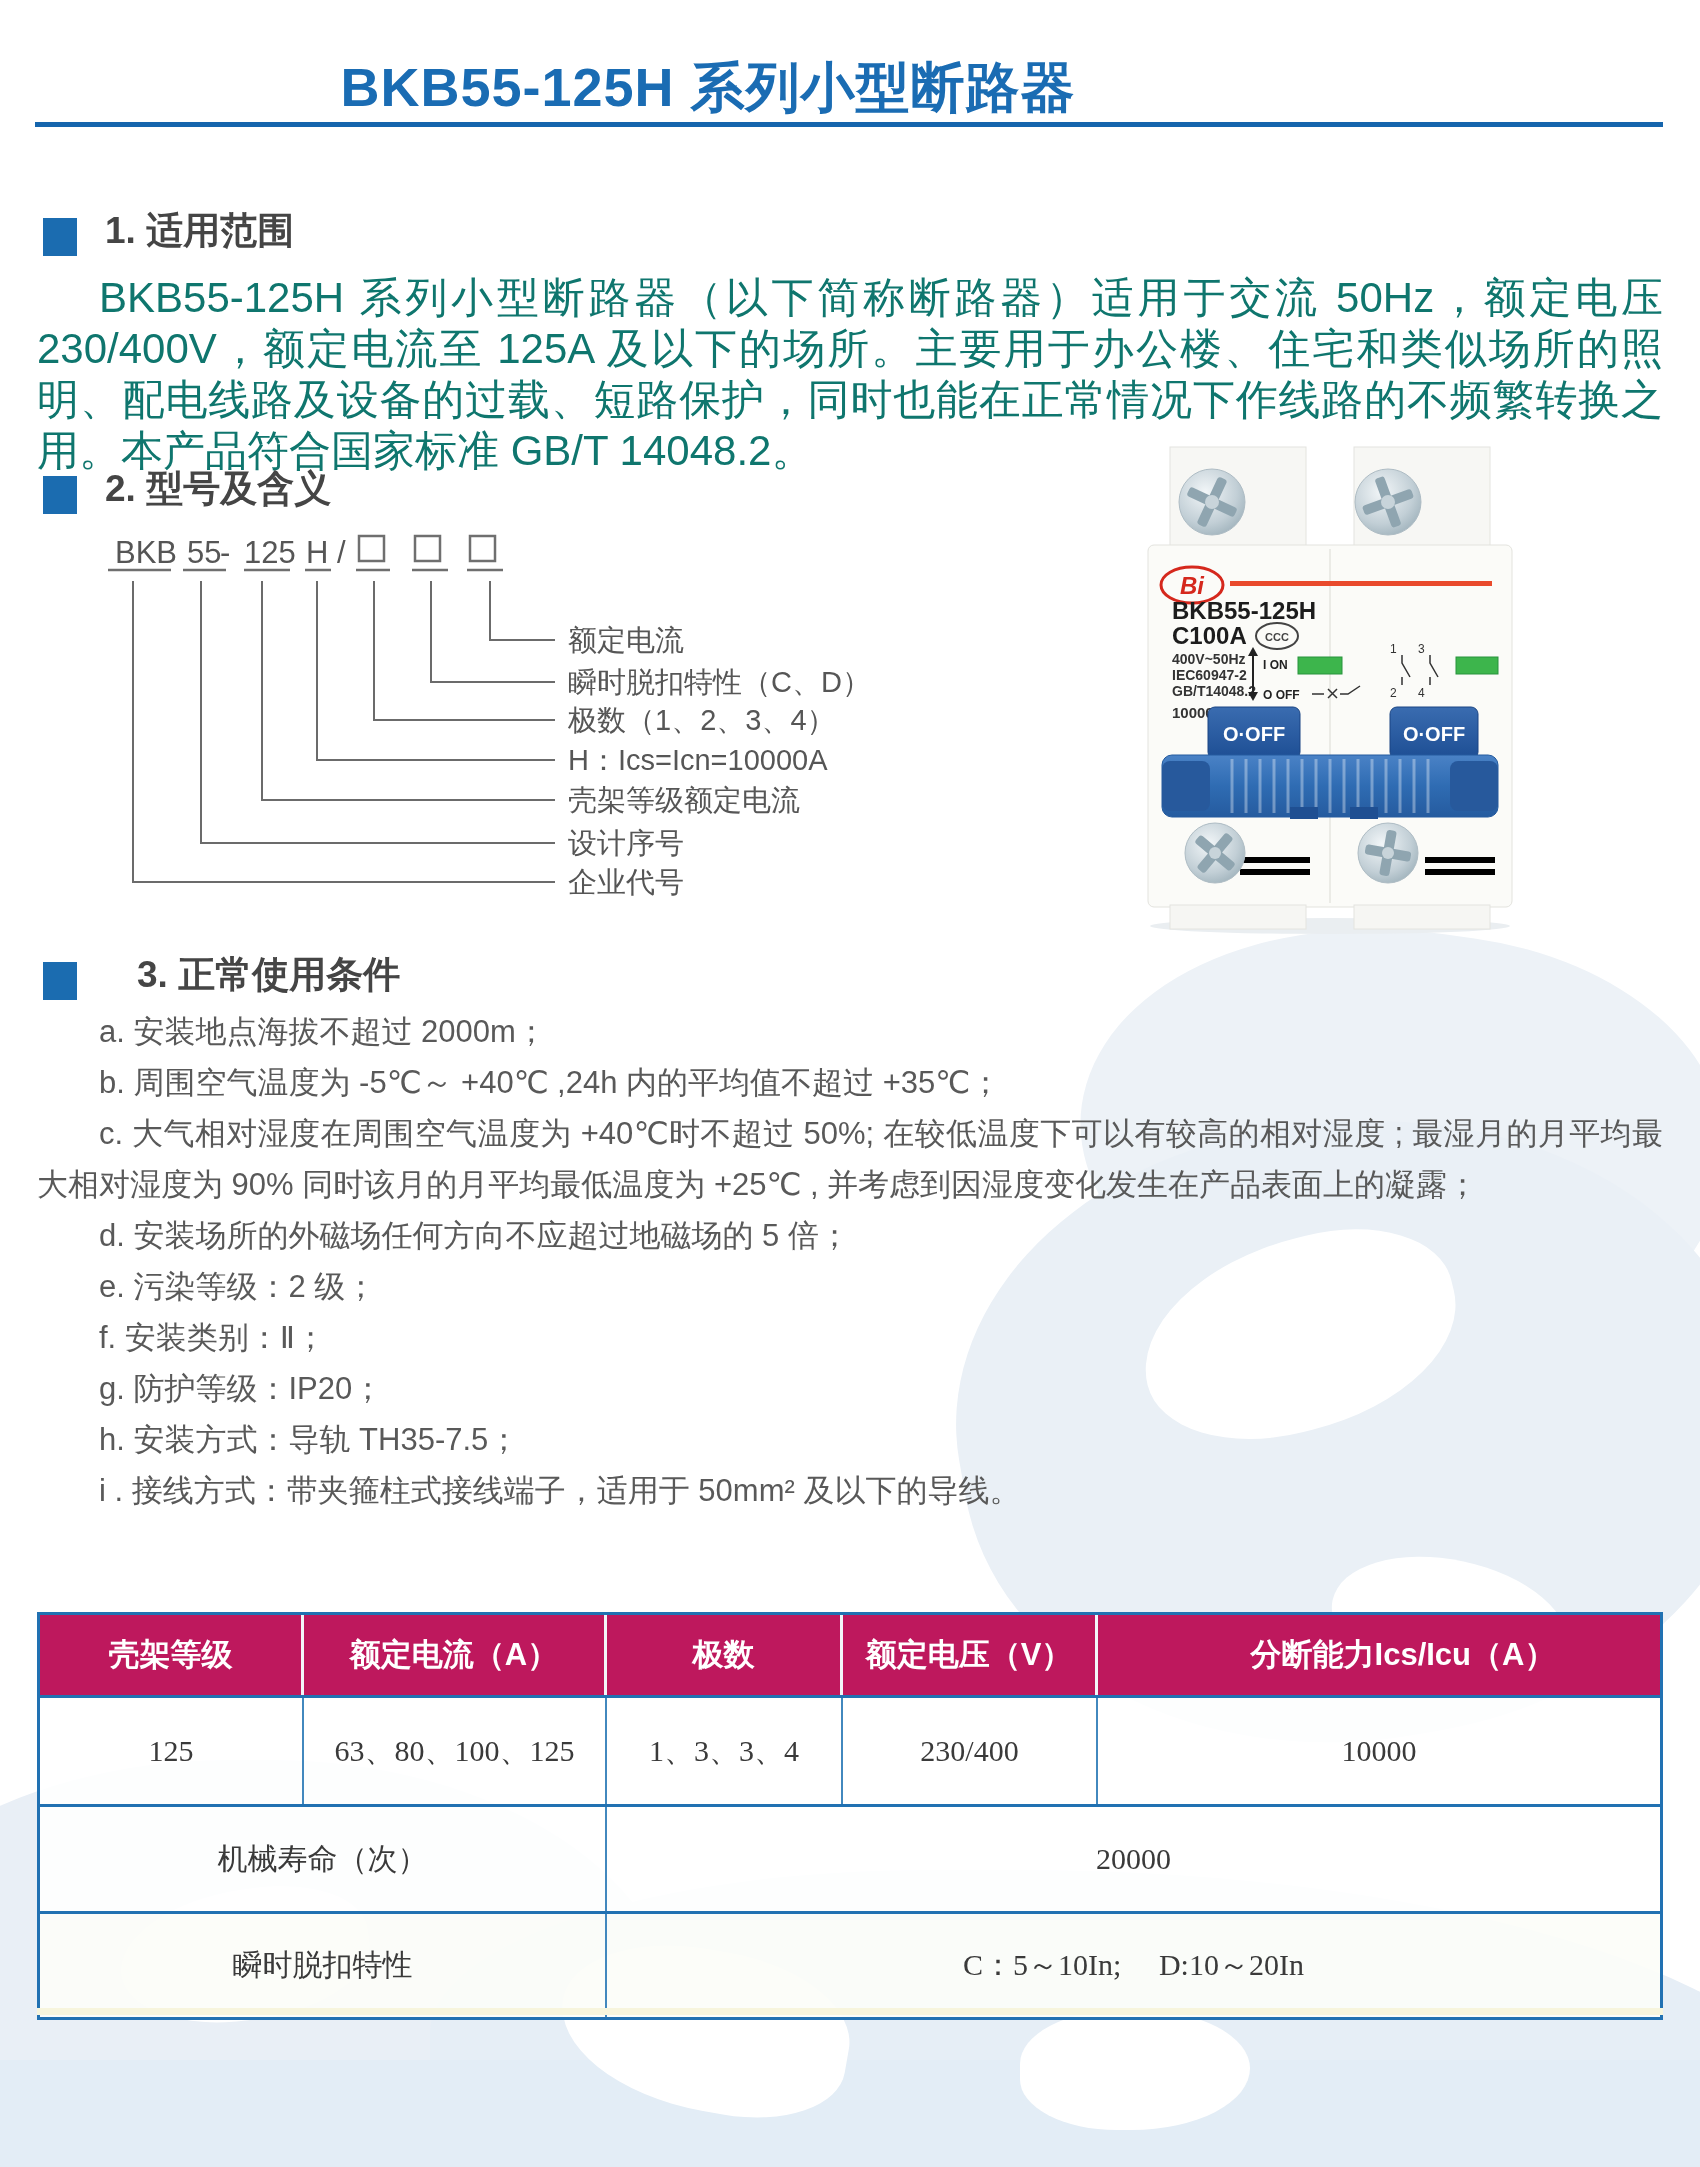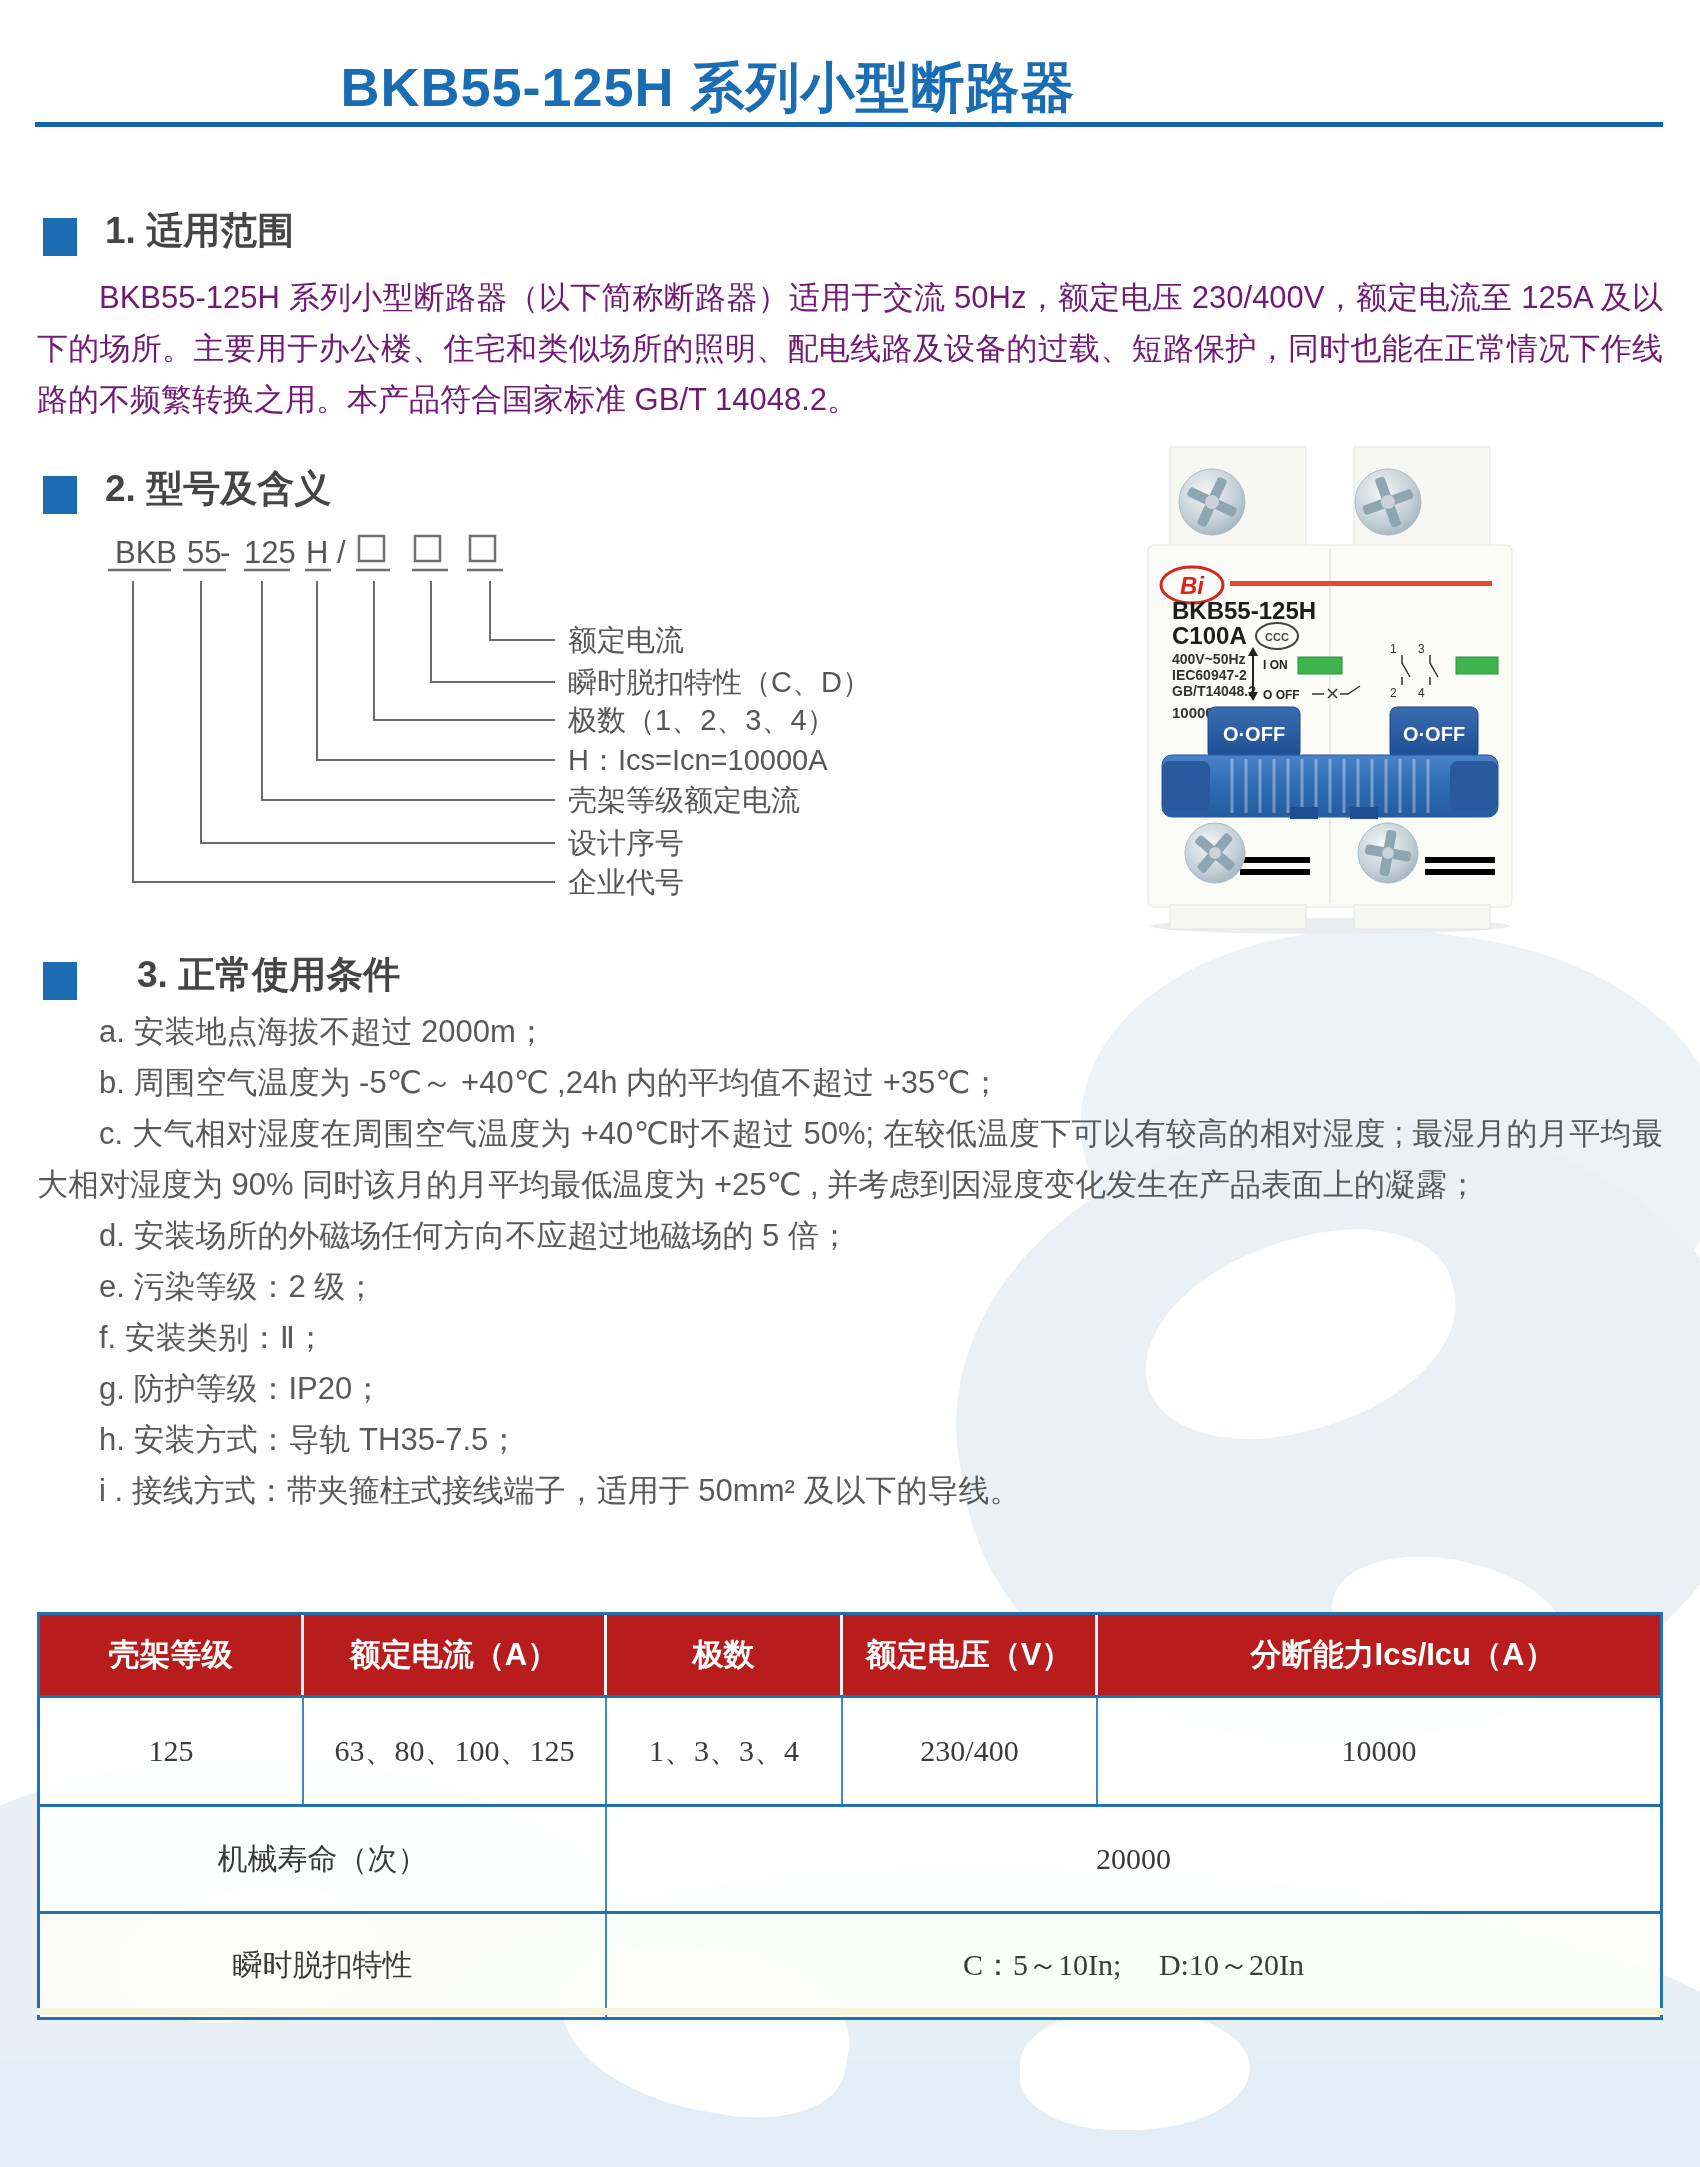--- a/index.html
+++ b/index.html
@@ -24,33 +24,33 @@
   .doc-title{left:0;top:52px;width:1416px;text-align:center;font-size:54px;font-weight:bold;
              color:#1a6cb3;letter-spacing:1px;}
   .title-rule{left:35px;top:122px;width:1628px;height:5px;background:#1565ad;}
   .section-head{display:flex;align-items:flex-end;}
   .sec-bullet{width:34px;height:38px;background:#1b6cb0;margin-right:28px;flex:0 0 auto;}
   .sec-label{font-size:37px;font-weight:bold;color:#454545;white-space:nowrap;}
   .sec1{left:43px;top:206px;}
   .sec2{left:43px;top:464px;}
   .sec3{left:43px;top:950px;gap:32px;}
   .sec4{left:43px;top:1625px;}
-  .body-text{font-size:31px;line-height:51px;color:#701a75;text-align:justify;}
+  .body-text{font-size:42px;line-height:51px;color:#0f766e;text-align:justify;}
   .intro-para{left:37px;top:272px;width:1626px;text-indent:62px;}
   .cond-list{left:37px;top:1006px;width:1626px;}
   .cond-list p{margin:0;font-size:31px;line-height:51px;color:#595959;text-indent:62px;text-align:justify;}
   
   .model-svg{left:60px;top:520px;}
   .model-svg text{font-family:"Liberation Sans","DejaVu Sans",sans-serif;}
   .breaker-svg{left:1140px;top:445px;}
   .breaker-svg text{font-family:"Liberation Sans","DejaVu Sans",sans-serif;}
   
   .spec-table{left:37px;top:1612px;width:1626px;border:3px solid #2171b2;background:transparent;
               box-sizing:border-box;}
-  .t-head{display:grid;grid-template-columns:264px 303px 236px 255px 1fr;height:80px;background:#b91c1c;}
+  .t-head{display:grid;grid-template-columns:264px 303px 236px 255px 1fr;height:80px;background:#be185d;}
   .t-head .hc{display:flex;align-items:center;justify-content:center;color:#ffffff;
               font-weight:bold;font-size:31px;border-right:3px solid #f2f6fa;box-sizing:border-box;}
   .t-head .hc:last-child{border-right:none;padding-left:48px;}
   .t-row{display:grid;border-top:3px solid #2171b2;background:rgba(255,255,255,0.9);}
   .t-row1{grid-template-columns:264px 303px 236px 255px 1fr;height:106px;}
   .t-row2{grid-template-columns:567px 1fr;height:104px;}
   .t-row3{grid-template-columns:567px 1fr;height:103px;background:rgba(252,253,248,0.92);}
   .t-row .tc{display:flex;align-items:center;justify-content:center;
              font-family:"Liberation Serif","DejaVu Serif",serif;font-size:30px;color:#3a3a3a;
              border-right:2px solid #4288be;box-sizing:border-box;}

